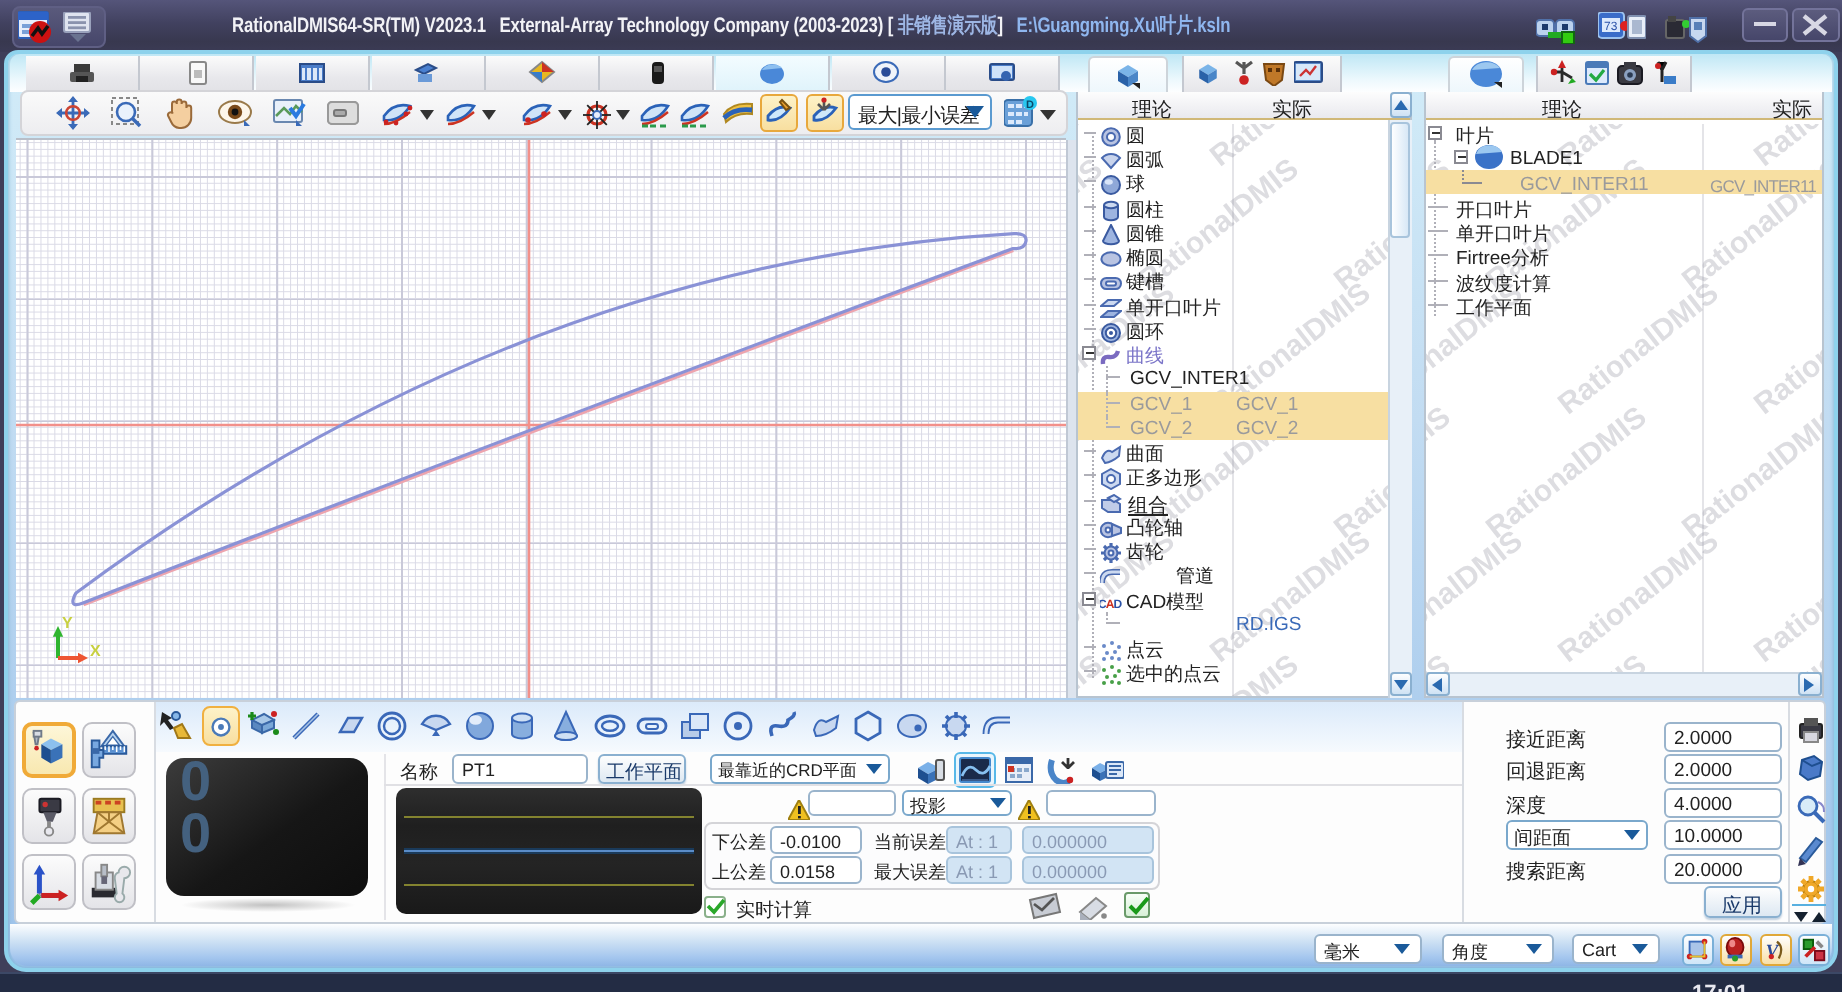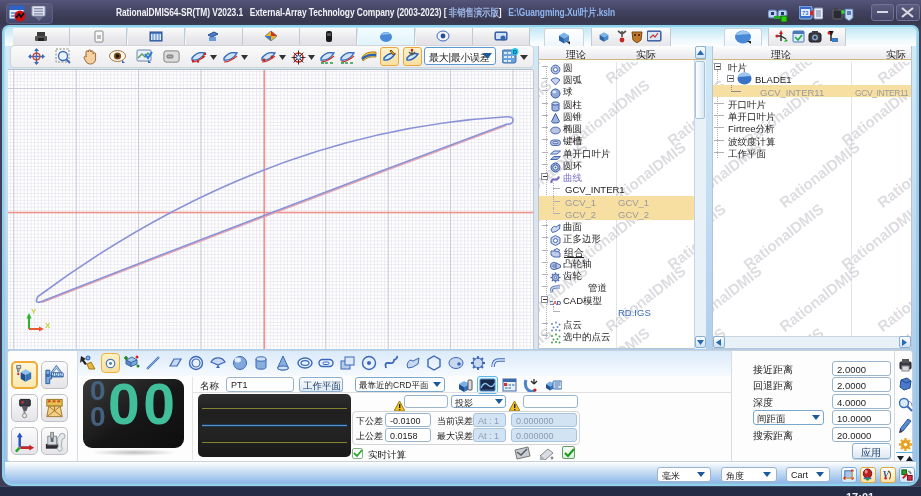--- a/index.html
+++ b/index.html
@@ -697,21 +697,20 @@
         <g stroke="#3a68b8" stroke-width="1.8">
           <path d="M9 2 V5 M9 13 V16 M2 9 H5 M13 9 H16 M4 4 L6 6 M12 12 L14 14 M14 4 L12 6 M6 12 L4 14"></path>
         </g>
       </svg></div>
 <div class="ab" style="left:490px;top:354px;"><svg width="18" height="18" viewBox="0 0 18 18">
         <path d="M3 13 Q3 6 9 6 L15 6" stroke="#3a68b8" stroke-width="3.4" fill="none"></path>
         <path d="M3 13 Q3 6 9 6 L15 6" stroke="#d8e6f8" stroke-width="1.6" fill="none"></path>
       </svg></div>
 <div class="ab" style="left:83px;top:379px;width:101px;height:69px;border-radius:9px;background:linear-gradient(145deg,#3c3c3c,#161616 55%,#0e0e0e);"></div>
 <div class="tx" style="left:90px;top:378px;font-size:28px;font-weight:bold;color:#44617f;line-height:26px;">0<br>0</div>
-<div class="tx" style="left:108px;top:384px;font-size:57px;font-weight:bold;color:#41bf9b;letter-spacing:3.5px;line-height:40px;">00</div>
 <div class="ab" style="left:90px;top:449px;width:88px;height:7px;background:radial-gradient(ellipse at center,rgba(120,120,120,0.45),rgba(200,200,200,0) 70%);"></div>
 <div class="ab" style="left:192px;top:377px;width:1px;height:83px;background:#e4e4e8;"></div>
 <div class="tx" style="left:200px;top:380px;font-size:9.5px;color:#222;">名称</div>
 <div class="ab" style="left:226px;top:377px;width:68px;height:15px;background:#fff;border:1px solid #9ab4cc;border-radius:3px;"></div>
 <div class="tx" style="left:231px;top:380px;font-size:9px;color:#222;">PT1</div>
 <div class="ab" style="left:299px;top:377px;width:44px;height:15px;background:linear-gradient(#fefefe,#dde8f2);border:1px solid #8ab0d0;border-radius:3px;box-shadow:0 1px 1px rgba(100,140,180,.4);"></div>
 <div class="tx" style="left:303px;top:380px;font-size:9.5px;color:#1a3a6a;">工作平面</div>
 <div class="ab" style="left:355px;top:377px;width:90px;height:15px;background:#fff;border:1px solid #7aa8cc;border-radius:3px;"></div>
 <div class="tx" style="left:359px;top:380px;font-size:8.5px;color:#222;">最靠近的CRD平面</div>
 <svg class="ab" style="left:433px;top:382px" width="8" height="5" viewBox="0 0 8 5">

